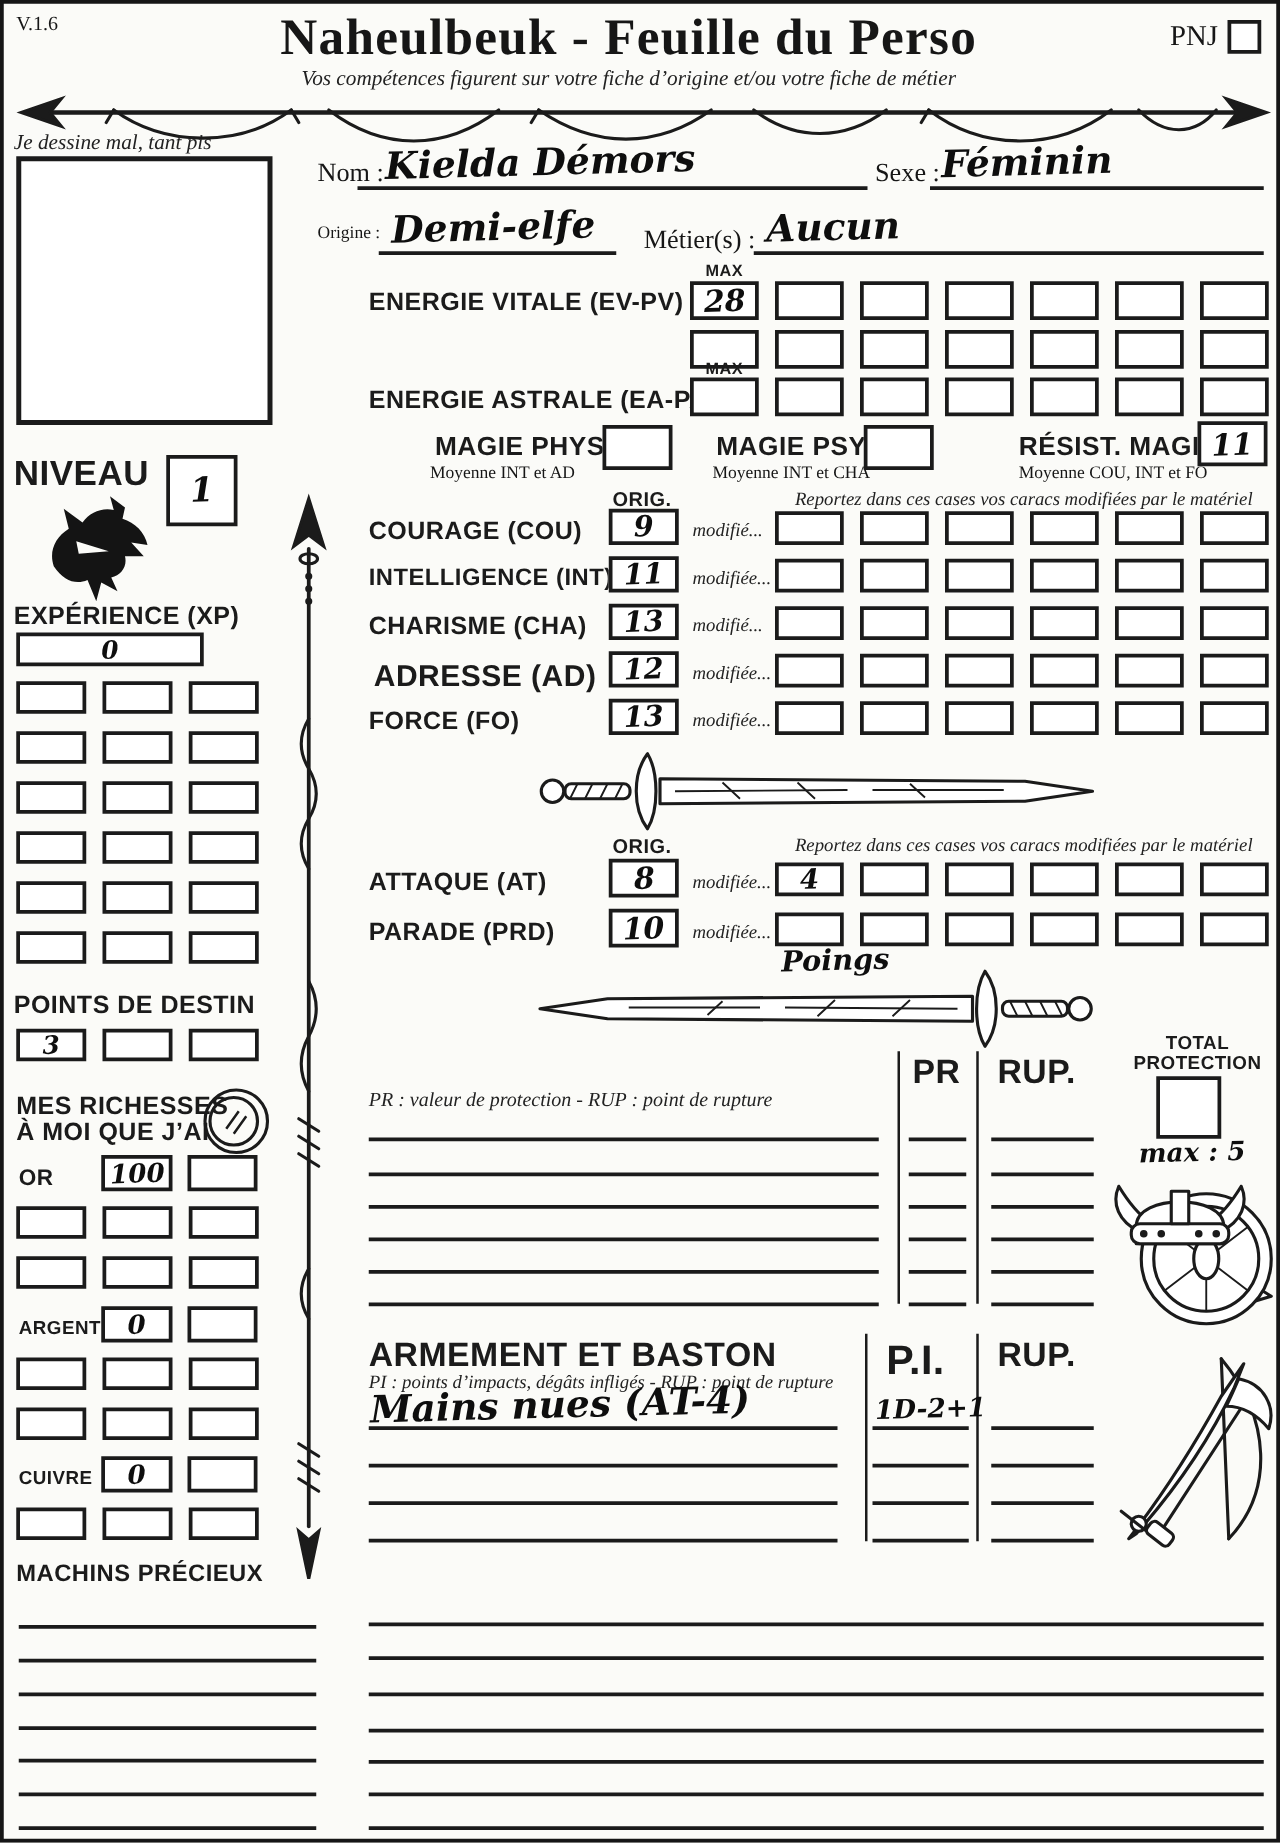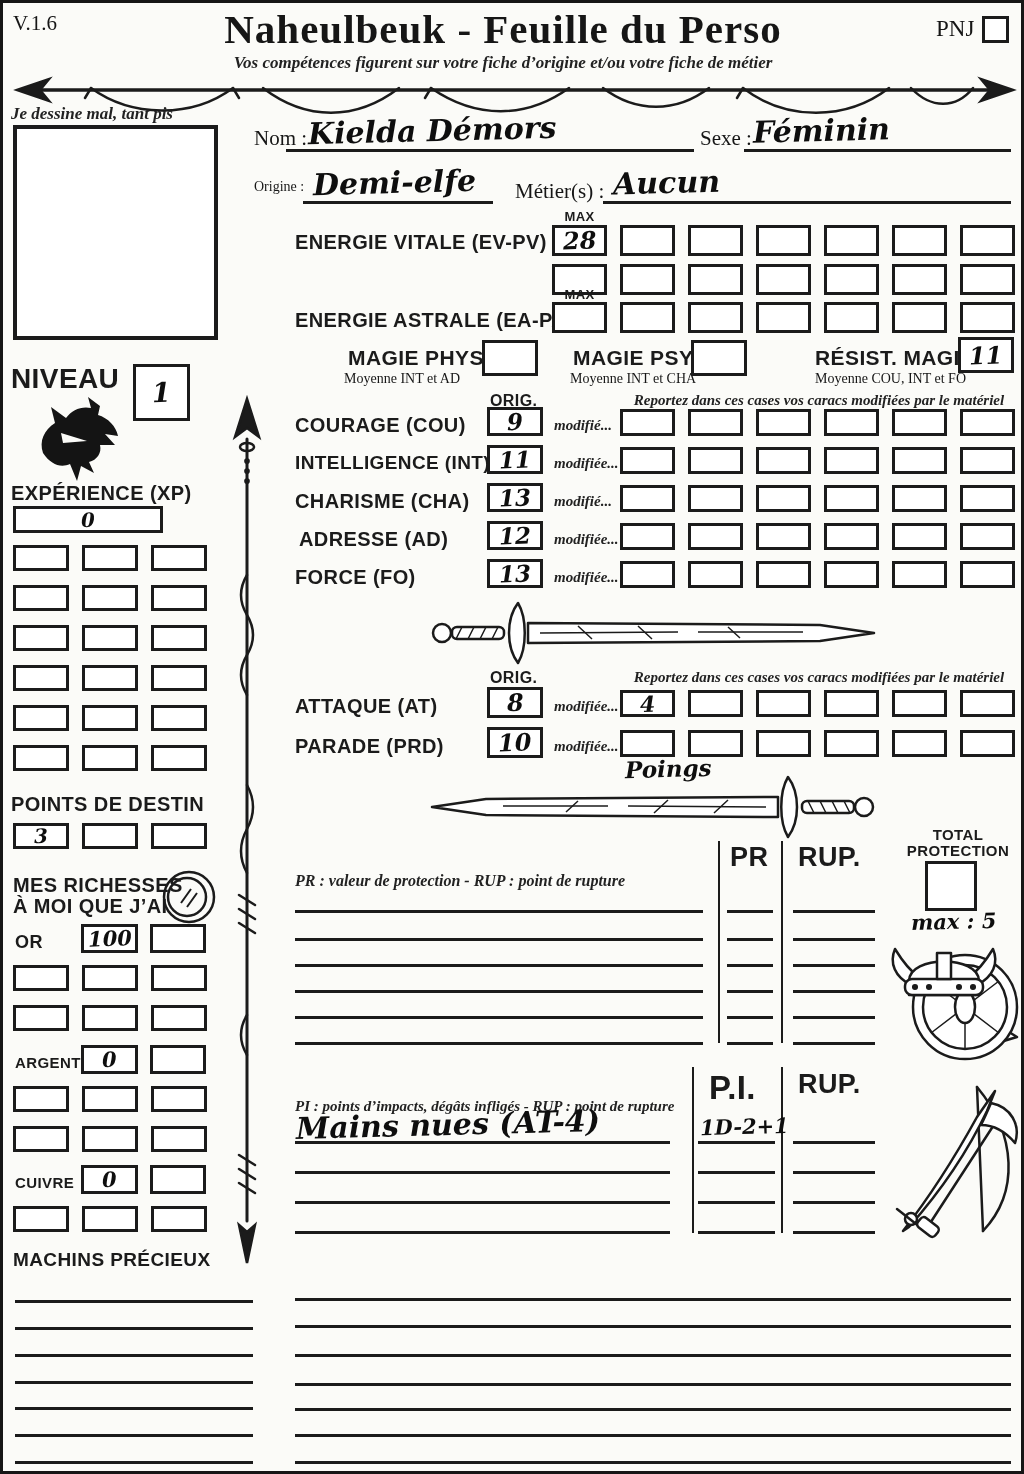--- a/index.html
+++ b/index.html
@@ -2,21 +2,21 @@
 <html><head>
 <meta charset="utf-8">
 <style>
   * { margin:0; padding:0; box-sizing:border-box; }
   body { background:#6e6e6e; font-family:"Liberation Sans", sans-serif; }
   .page { position:relative; width:1024px; height:1474px; margin:0 auto;
           background:#fbfbf8; border:3px solid #161616; overflow:hidden; color:#161616; }
   .lbl  { position:absolute; font-family:"Liberation Sans", sans-serif; font-weight:bold;
           color:#1b1b1b; letter-spacing:.4px; white-space:nowrap; }
   .srf  { position:absolute; font-family:"Liberation Serif", serif; color:#161616; white-space:nowrap; }
-  .scr  { position:absolute; font-family:"Liberation Serif", serif; font-style:italic; color:#222; white-space:nowrap;font-weight:bold; }
+  .scr  { position:absolute; font-family:"Liberation Serif", serif; font-style:italic; color:#222; white-space:nowrap; }
   .hand { position:absolute; font-family:"DejaVu Serif", serif; font-style:italic; font-weight:bold;
           color:#0e0e0e; white-space:nowrap; transform:rotate(-1.5deg); }
   .handv{ font-family:"DejaVu Serif", serif; font-style:italic; font-weight:bold;
           color:#0e0e0e; transform:rotate(-2deg); }
   .box  { position:absolute; border:3px solid #1b1b1b; background:#fff; }
   .c    { display:flex; align-items:center; justify-content:center; }
   .row  { position:absolute; display:flex; gap:13px; }
   .row .b { width:55px; height:31px; border:3px solid #1b1b1b; background:#fff; flex:none;
             display:flex; align-items:center; justify-content:center; }
   .row.sm .b { width:56px; height:26px; }
@@ -24,21 +24,21 @@
   .hl   { position:absolute; height:0; border-top:3px solid #1b1b1b; }
   .vl   { position:absolute; width:0; border-left:2px solid #1b1b1b; }
   .ctr  { text-align:center; }
   svg.ill { position:absolute; overflow:visible; }
 </style>
 </head>
 <body>
 
 <div class="page">
 
-  <div class="srf" style="left:10px;top:8px;font-size:21px">V.1.6</div>
+  <div class="srf" style="left:10px;top:8px;font-size:16px">V.1.6</div>
   <div class="srf ctr" style="left:120px;top:2px;width:760px;font-size:41px;font-weight:bold;letter-spacing:1px">Naheulbeuk - Feuille du Perso</div>
   <div class="srf" style="left:933px;top:13px;font-size:23px">PNJ</div>
   <div class="box" style="left:979px;top:13px;width:27px;height:27px;border-width:3px"></div>
   <div class="scr ctr" style="left:120px;top:50px;width:760px;font-size:17px">Vos compétences figurent sur votre fiche d’origine et/ou votre fiche de métier</div>
 
   <svg class="ill" style="left:8px;top:70px" width="1008" height="38" viewBox="0 0 1008 38" fill="none" stroke="#1b1b1b" stroke-width="2.5" stroke-linecap="round">
     <line x1="30" y1="17" x2="978" y2="17" stroke-width="3.5"></line>
     <path d="M6,17 L38,6 L29,17 L38,28 Z" fill="#1b1b1b"></path>
     <path d="M1002,17 L970,6 L979,17 L970,28 Z" fill="#1b1b1b"></path>
     <path d="M80,15 C120,44 180,46 222,15"></path>
@@ -286,21 +286,21 @@
   <div class="scr" style="left:551px;top:490px;font-size:15px">modifié...</div>
   <div class="row md" style="left:617px;top:482px">
       <div class="b"></div>
       <div class="b"></div>
       <div class="b"></div>
       <div class="b"></div>
       <div class="b"></div>
       <div class="b"></div>
     </div>
 
-  <div class="lbl" style="left:296px;top:525px;font-size:20px">ADRESSE (AD)</div>
+  <div class="lbl" style="left:296px;top:525px;font-size:24px">ADRESSE (AD)</div>
   <div class="box c" style="left:484px;top:518px;width:56px;height:29px;font-size:23px">
       <span class="handv">12</span>
     </div>
   <div class="scr" style="left:551px;top:528px;font-size:15px">modifiée...</div>
   <div class="row md" style="left:617px;top:520px">
       <div class="b"></div>
       <div class="b"></div>
       <div class="b"></div>
       <div class="b"></div>
       <div class="b"></div>
@@ -418,20 +418,21 @@
     <path d="M92,54 C108,46 114,32 108,18 C100,31 93,40 84,46 Z"></path>
     <path d="M24,50 C24,24 94,24 94,50 L94,64 L24,64 Z"></path>
     <rect x="20" y="48" width="78" height="16" rx="7"></rect>
     <rect x="52" y="22" width="14" height="26"></rect>
     <circle cx="30" cy="56" r="1.8" fill="#1b1b1b"></circle>
       <circle cx="44" cy="56" r="1.8" fill="#1b1b1b"></circle>
     <circle cx="74" cy="56" r="1.8" fill="#1b1b1b"></circle>
       <circle cx="88" cy="56" r="1.8" fill="#1b1b1b"></circle>
   </svg>
 
+  <div class="lbl" style="left:292px;top:1066px;font-size:27px">ARMEMENT ET BASTON</div>
   <div class="scr" style="left:292px;top:1095px;font-size:15px">PI : points d’impacts, dégâts infligés - RUP : point de rupture</div>
   <div class="lbl" style="left:706px;top:1066px;font-size:33px">P.I.</div>
   <div class="lbl" style="left:795px;top:1066px;font-size:27px">RUP.</div>
   <div class="vl" style="left:689px;top:1064px;height:166px"></div>
   <div class="vl" style="left:778px;top:1064px;height:166px"></div>
 
   <div class="hand" style="left:293px;top:1104px;font-size:30px">Mains nues (AT-4)</div>
   <div class="hand" style="left:697px;top:1111px;font-size:21px">1D-2+1</div>
   <div class="hl" style="left:292px;top:1138px;width:375px"></div>
   <div class="hl" style="left:695px;top:1138px;width:77px"></div>

